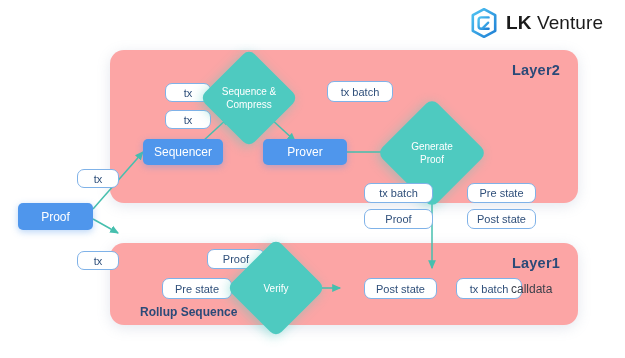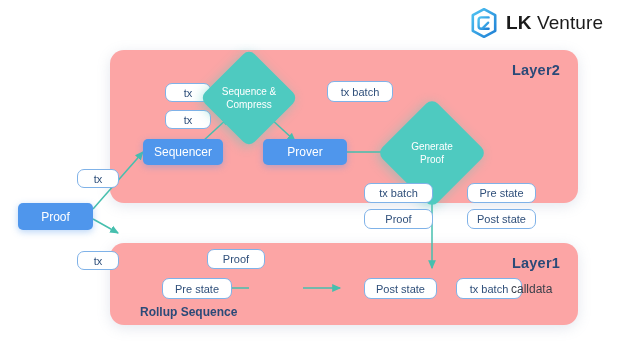--- a/index.html
+++ b/index.html
@@ -230,20 +230,24 @@
 
   <div class="chip" style="left:342px;top:183px;width:69px;height:20px;">tx batch</div>
   <div class="chip" style="left:445px;top:183px;width:69px;height:20px;">Pre state</div>
   <div class="chip" style="left:342px;top:209px;width:69px;height:20px;">Proof</div>
   <div class="chip" style="left:445px;top:209px;width:69px;height:20px;">Post state</div>
 
   <div class="chip" style="left:185px;top:249px;width:58px;height:20px;">Proof</div>
 
   <div class="chip" style="left:140px;top:278px;width:70px;height:21px;">Pre state</div>
 
+  <div class="diamond" style="left:241px;top:253px;width:70px;height:70px;">
+    <div class="dshape"></div>
+    <div class="dlabel">Verify</div>
+  </div>
 
   <div class="chip" style="left:342px;top:278px;width:73px;height:21px;">Post state</div>
 
   <div class="chip" style="left:434px;top:278px;width:66px;height:21px;">tx batch</div>
 
   <div class="caption plain" style="left:511px;top:282px;">calldata</div>
 
   <div class="caption" style="left:140px;top:305px;">Rollup Sequence</div>
 
 </div>

